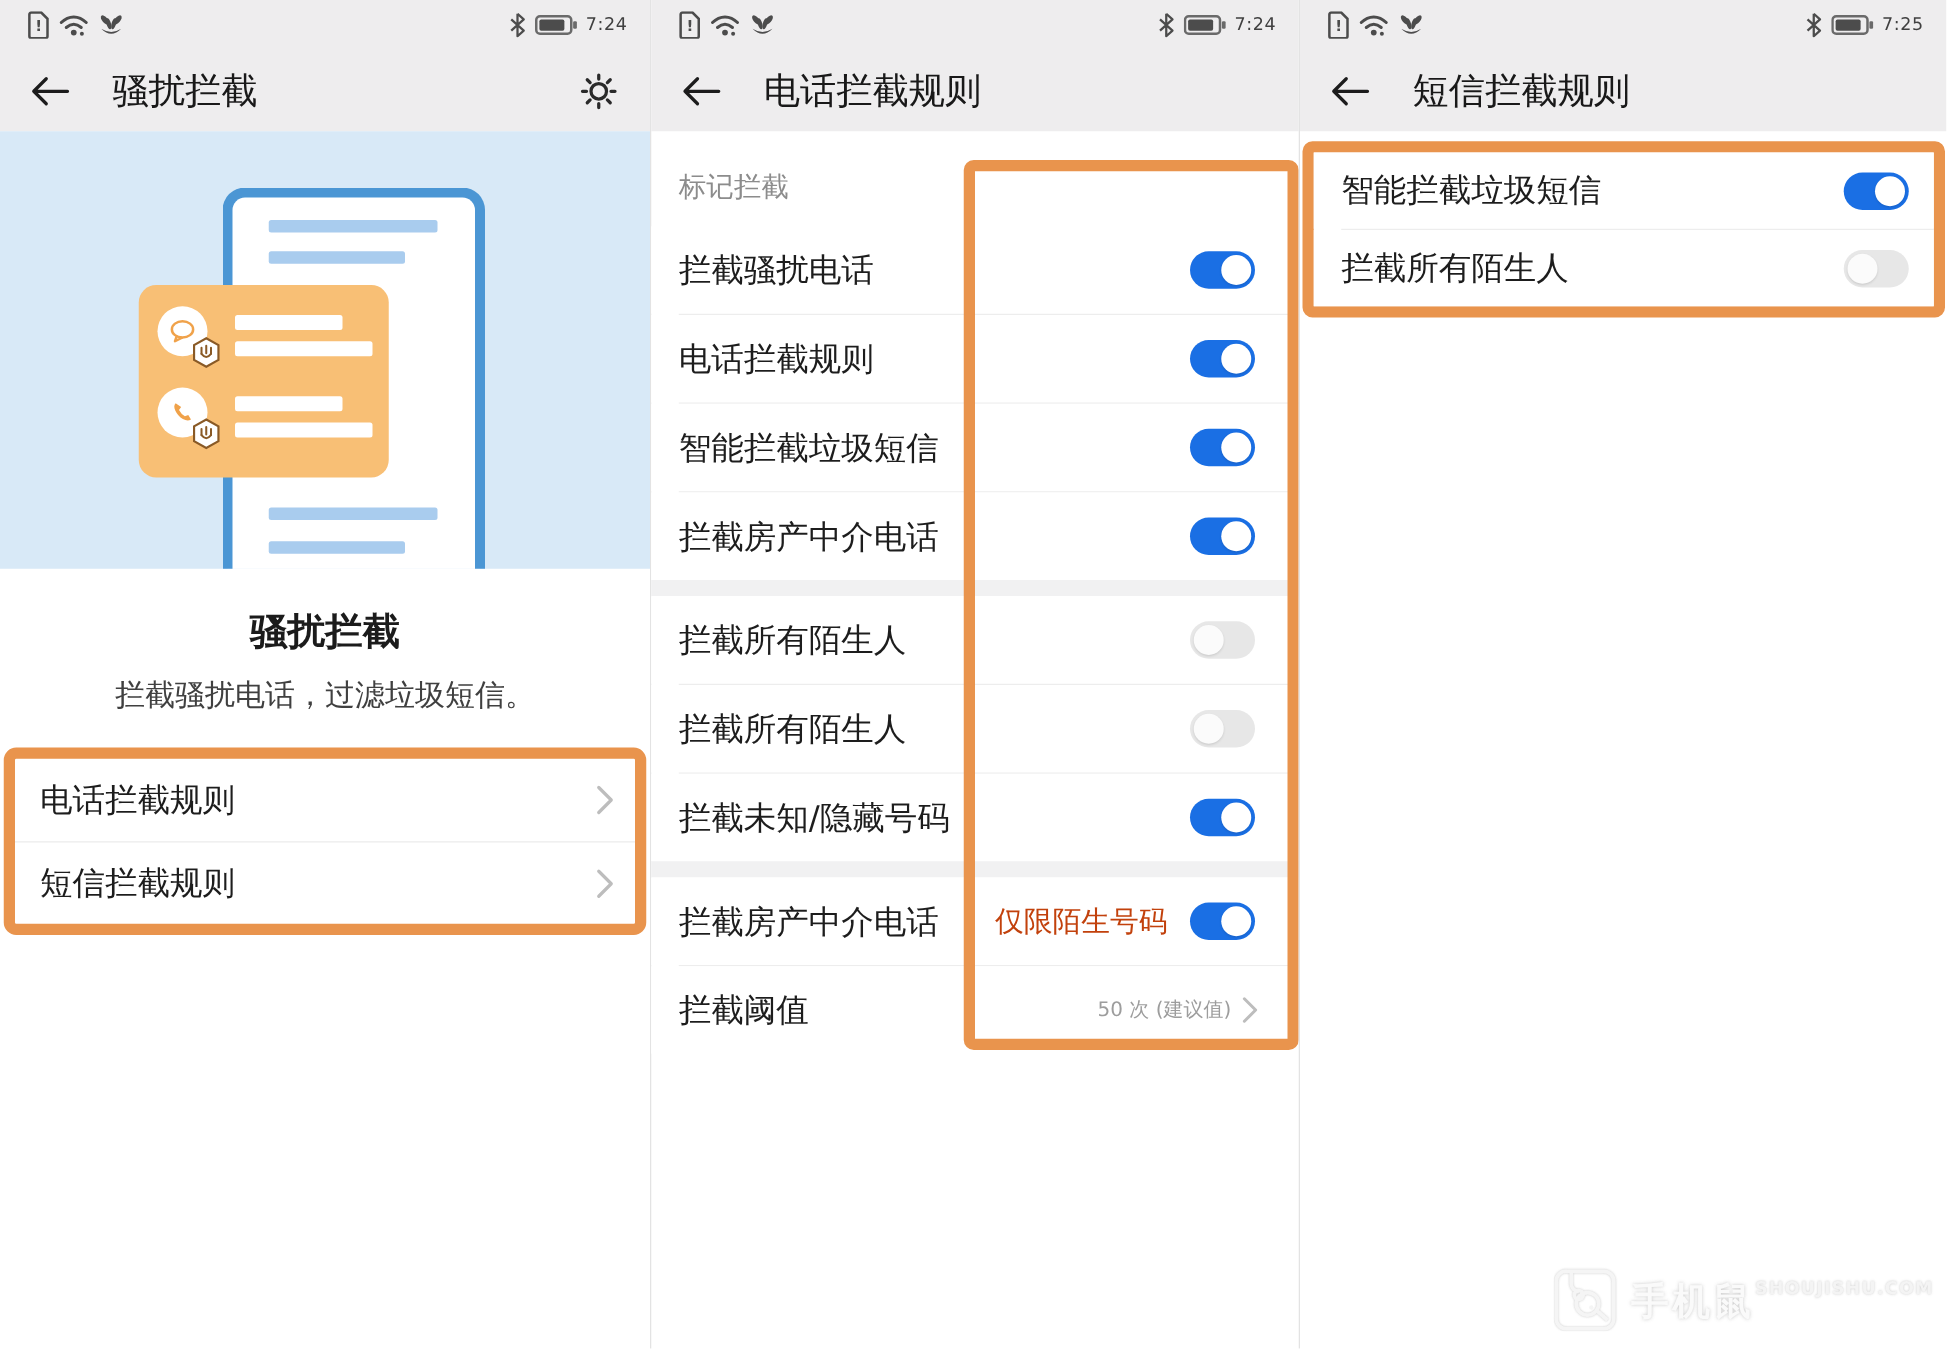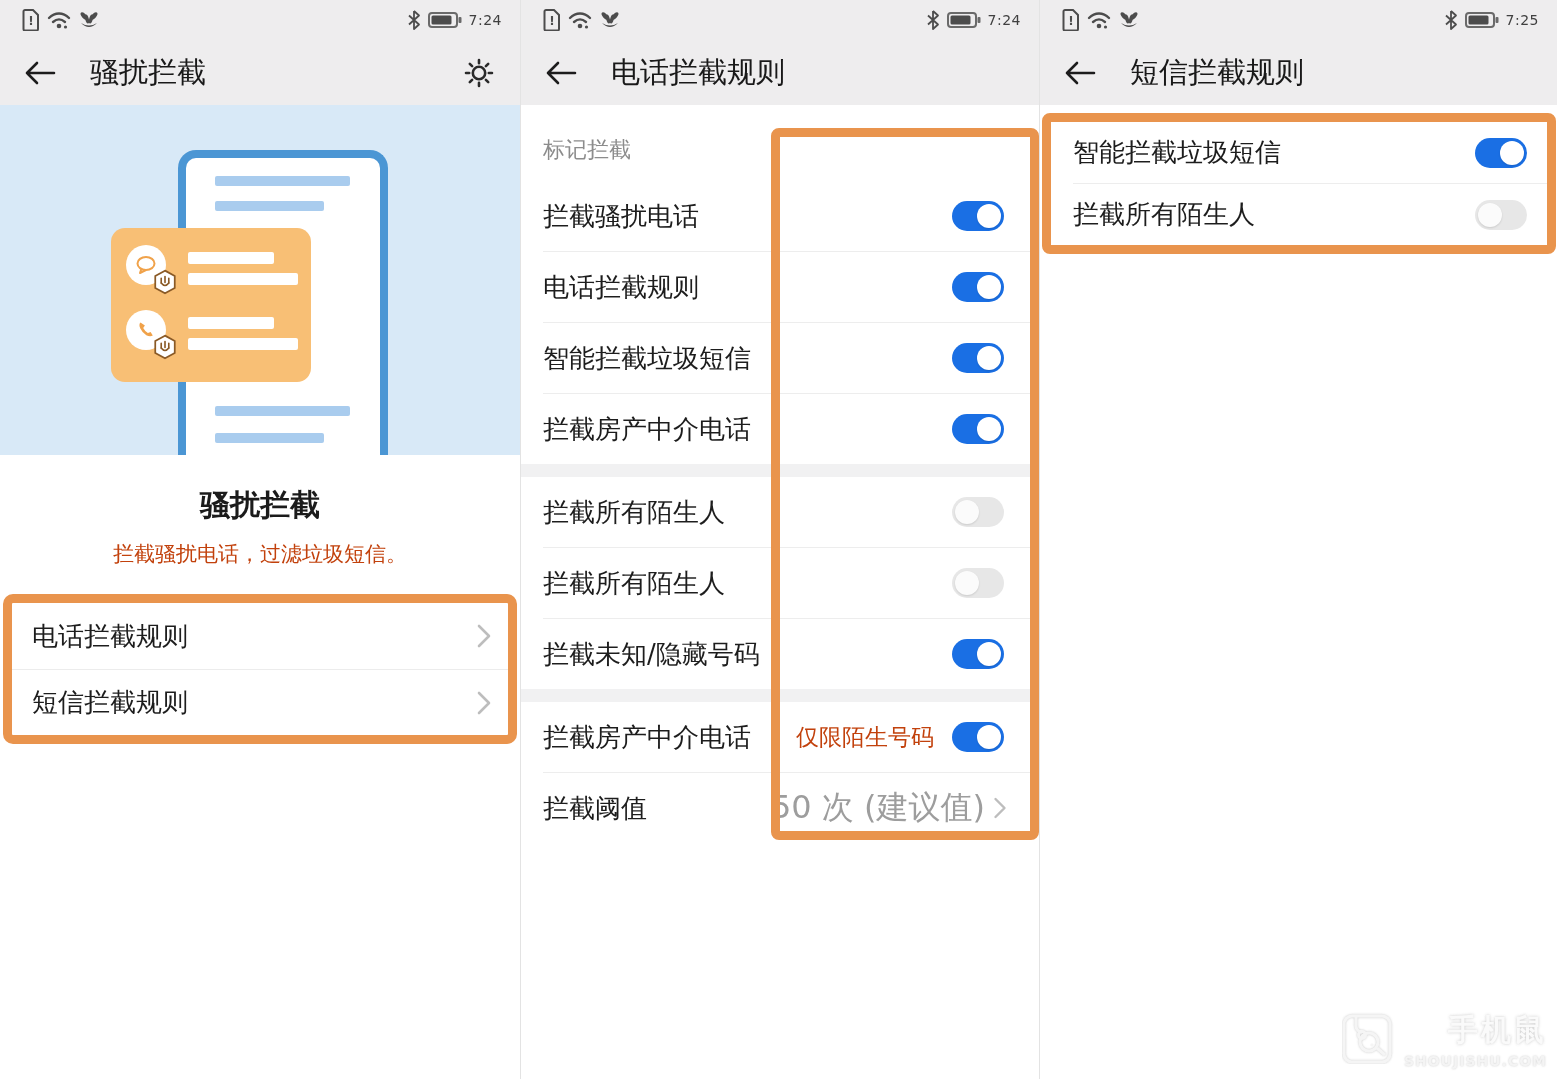--- a/index.html
+++ b/index.html
@@ -27,34 +27,34 @@
   .hero { height:350px; background:#d8e9f7; position:relative; overflow:hidden; }
   .phone { position:absolute; left:178px; top:45px; width:210px; height:330px; background:#fff; border:8px solid #4b96d4; border-bottom:none; border-radius:18px 18px 0 0; }
   .pbar { position:absolute; background:#a9ccee; height:10px; border-radius:2px; }
   .card { position:absolute; left:111px; top:123px; width:200px; height:154px; background:#f8bf75; border-radius:14px; }
   .c-circle { position:absolute; width:40px; height:40px; border-radius:50%; background:#fff; display:flex; align-items:center; justify-content:center; }
   .c-badge { position:absolute; width:26px; height:26px; }
   .cbar { position:absolute; background:#fff; height:12px; border-radius:2px; }
 
   
   .hero-title { text-align:center; font-size:30px; font-weight:600; color:#1b1b1b; margin-top:30px; }
-  .hero-sub { text-align:center; font-size:21px; color:#c2410c; margin-top:14px; }
+  .hero-sub { text-align:center; font-size:24px; color:#404040; margin-top:14px; }
 
   
   .menu-box { margin:26px 3px 0; border:9px solid #e9944d; border-radius:10px; background:#fff; }
   .menu-row { height:66px; display:flex; align-items:center; padding:0 16px 0 20px; cursor:pointer; }
   .menu-row + .menu-row { border-top:1px solid #ececec; }
   .menu-label { font-size:26px; color:#1d1d1d; flex:1; }
 
   
   .section-label { padding:30px 0 16px 22px; font-size:22px; color:#8c8c8c; }
   .srow { height:70px; display:flex; align-items:center; padding:0 35px 0 22px; background:#fff; }
   .srow-label { font-size:26px; color:#1d1d1d; flex:1; }
   .srow-note { font-size:23px; color:#c2410c; margin-right:18px; }
-  .srow-value { font-size:32px; color:#9d9d9d; margin-right:8px; }
+  .srow-value { font-size:16px; color:#9d9d9d; margin-right:8px; }
   .thin-div { height:1px; background:#ededed; margin-left:22px; }
   .thick-div { height:13px; background:#f1f1f2; }
 
   
   .toggle { width:52px; height:30px; border-radius:16px; background:#e7e7e7; position:relative; flex:none; cursor:pointer; }
   .toggle::after { content:""; position:absolute; top:3px; left:3px; width:24px; height:24px; border-radius:50%; background:#fbfbfb; box-shadow:0 1px 2px rgba(0,0,0,.12); }
   .toggle.on { background:#1a6fe4; }
   .toggle.on::after { left:auto; right:3px; background:#fff; }
 
   .chev { flex:none; display:flex; align-items:center; }
@@ -62,21 +62,21 @@
   
   .hl-overlay { position:absolute; border:9px solid #e9944d; border-radius:8px; pointer-events:none; }
   .hl-p2 { left:250px; top:128px; width:268px; height:712px; }
 
   
   .hl-box3 { margin:8px 1px 0 2px; border:9px solid #e9944d; border-radius:8px; background:#fff; }
   .hl-box3 .srow { height:61px; padding-right:20px; }
 
   
   .watermark { position:absolute; right:12px; bottom:10px; display:flex; align-items:center; gap:10px; opacity:.92; pointer-events:none; }
-  .wm-text { display:flex; flex-direction:column; align-items:flex-end; }
+  .wm-text { display:flex; align-items:flex-start; }
   .wm-name { font-size:30px; font-weight:700; color:#fafafa; text-shadow:0 0 3px rgba(185,185,185,.85); letter-spacing:3px; }
   .wm-domain { font-size:14px; font-weight:700; color:#f4f4f4; text-shadow:0 0 2px rgba(190,190,190,.9); letter-spacing:1px; margin-top:2px; }
 </style>
 </head>
 <body>
 
 <div class="screen">
 
   <div class="panel p-left">
     <div class="statusbar">

